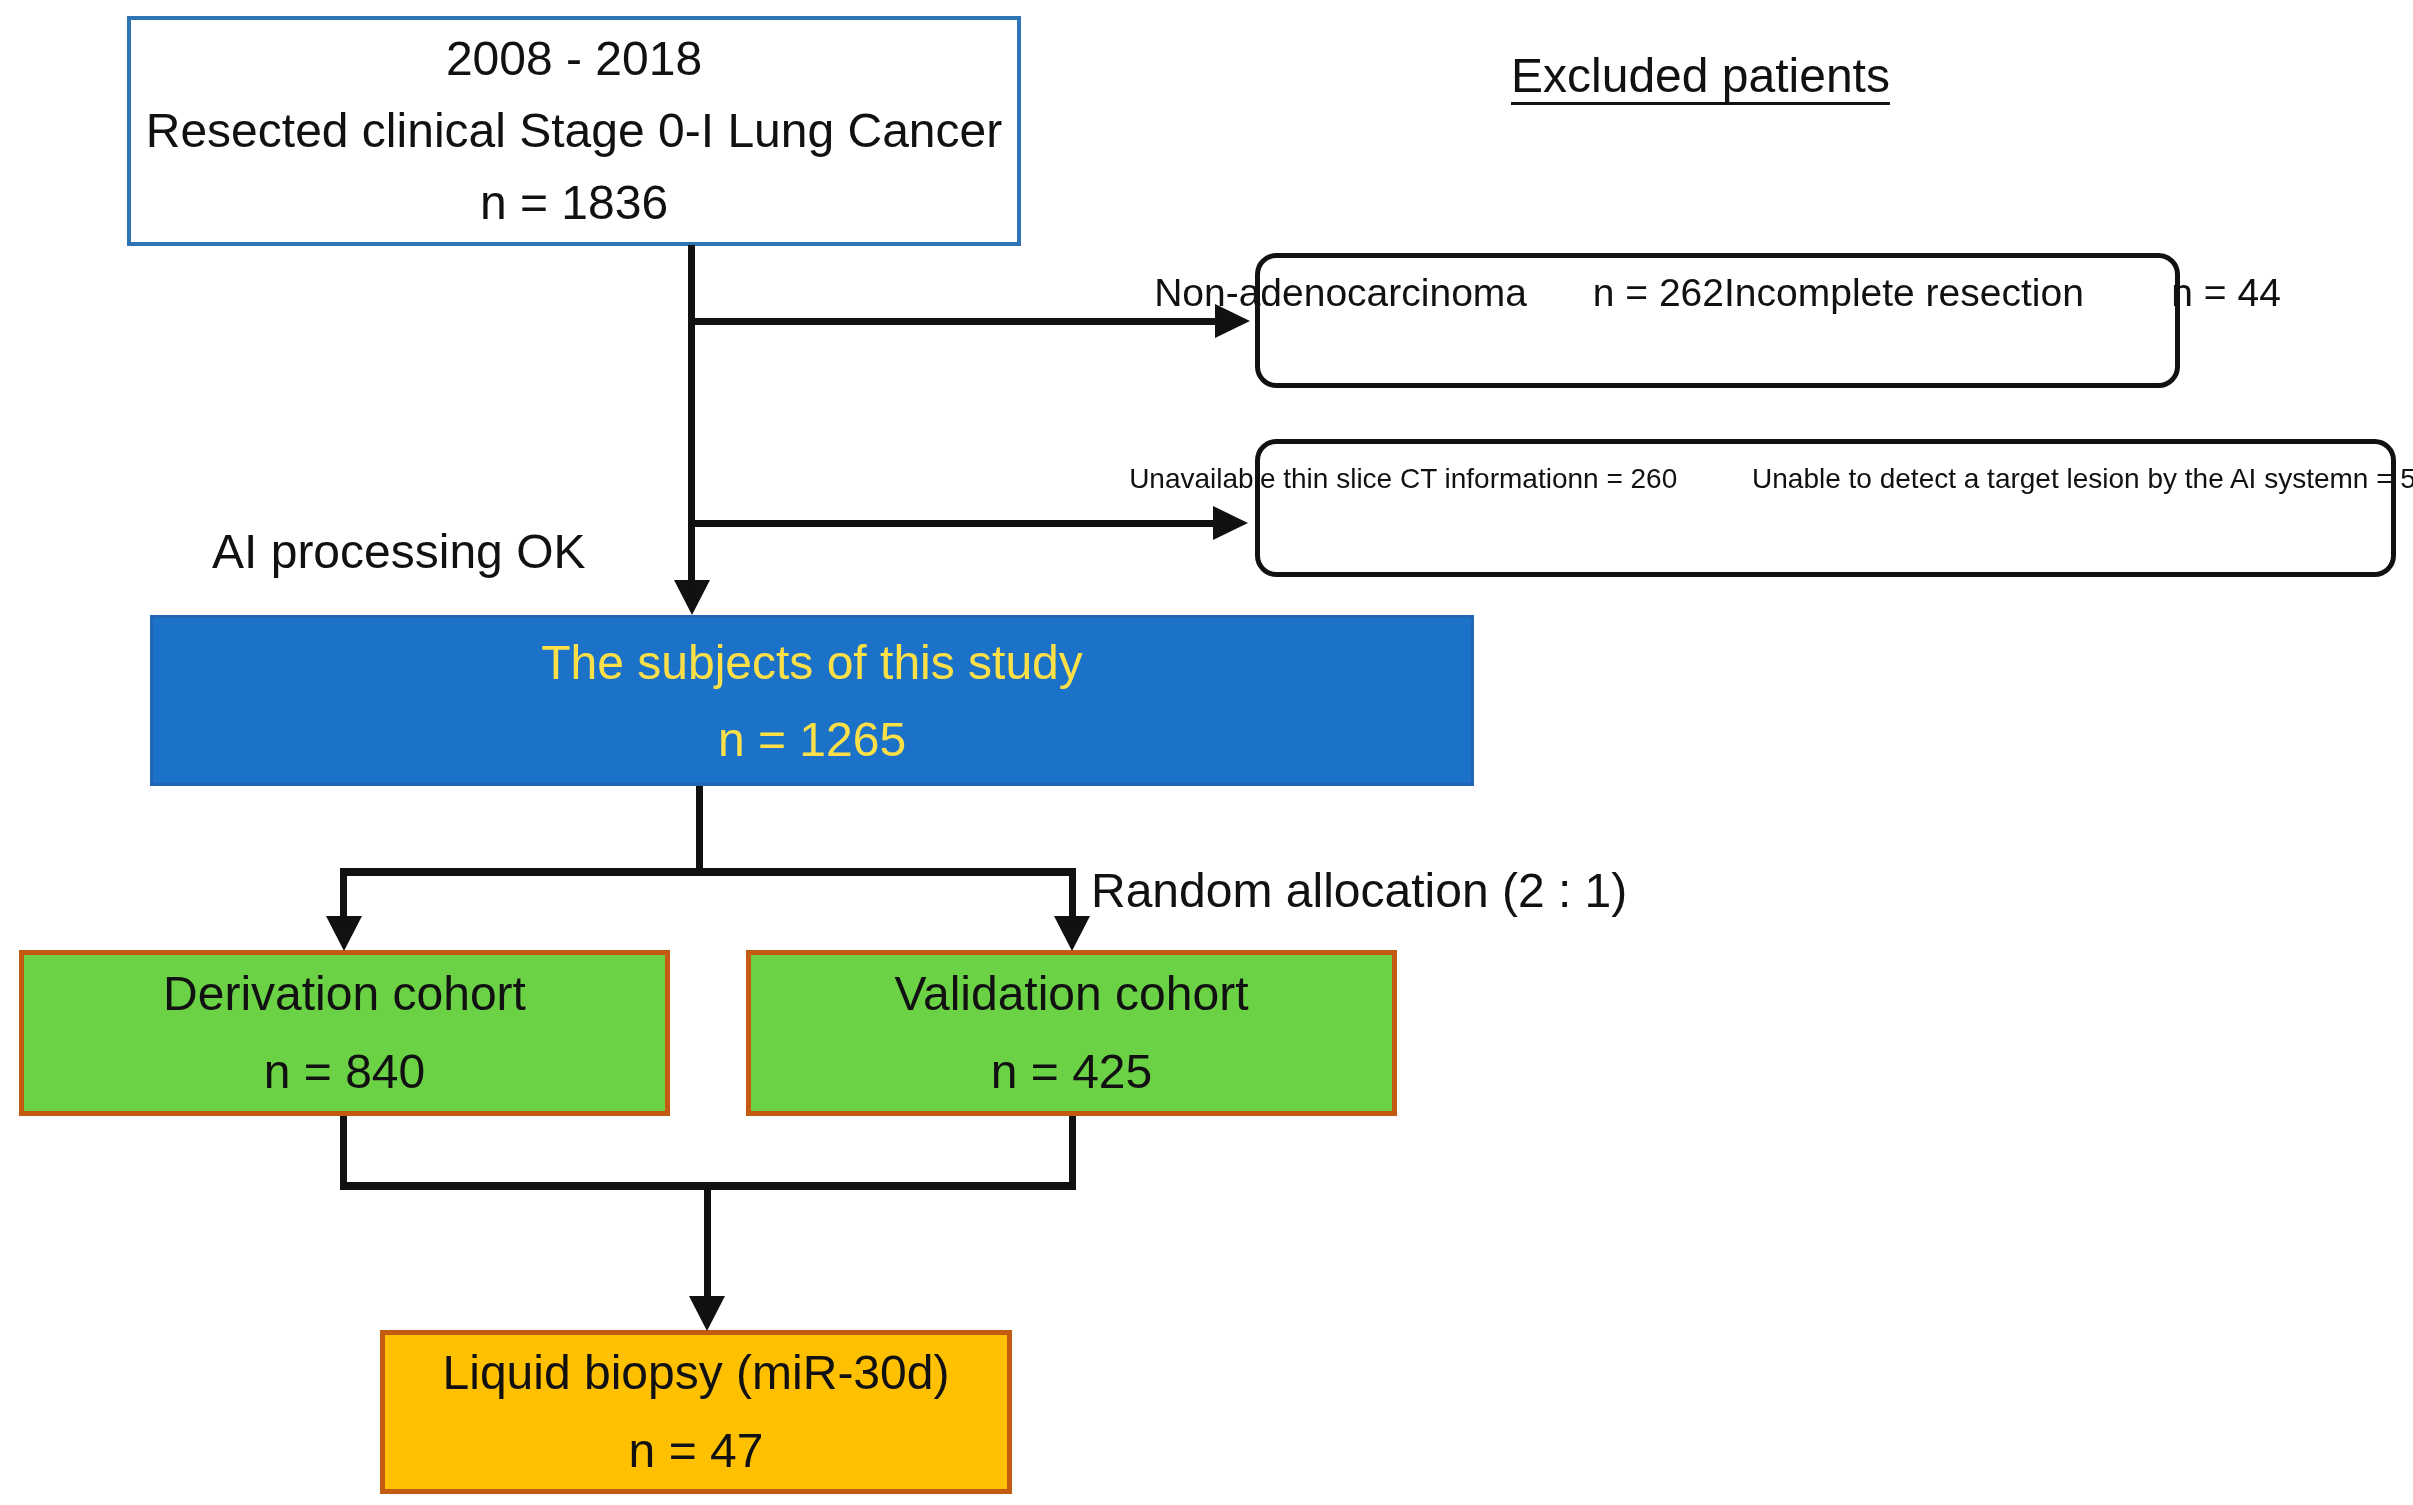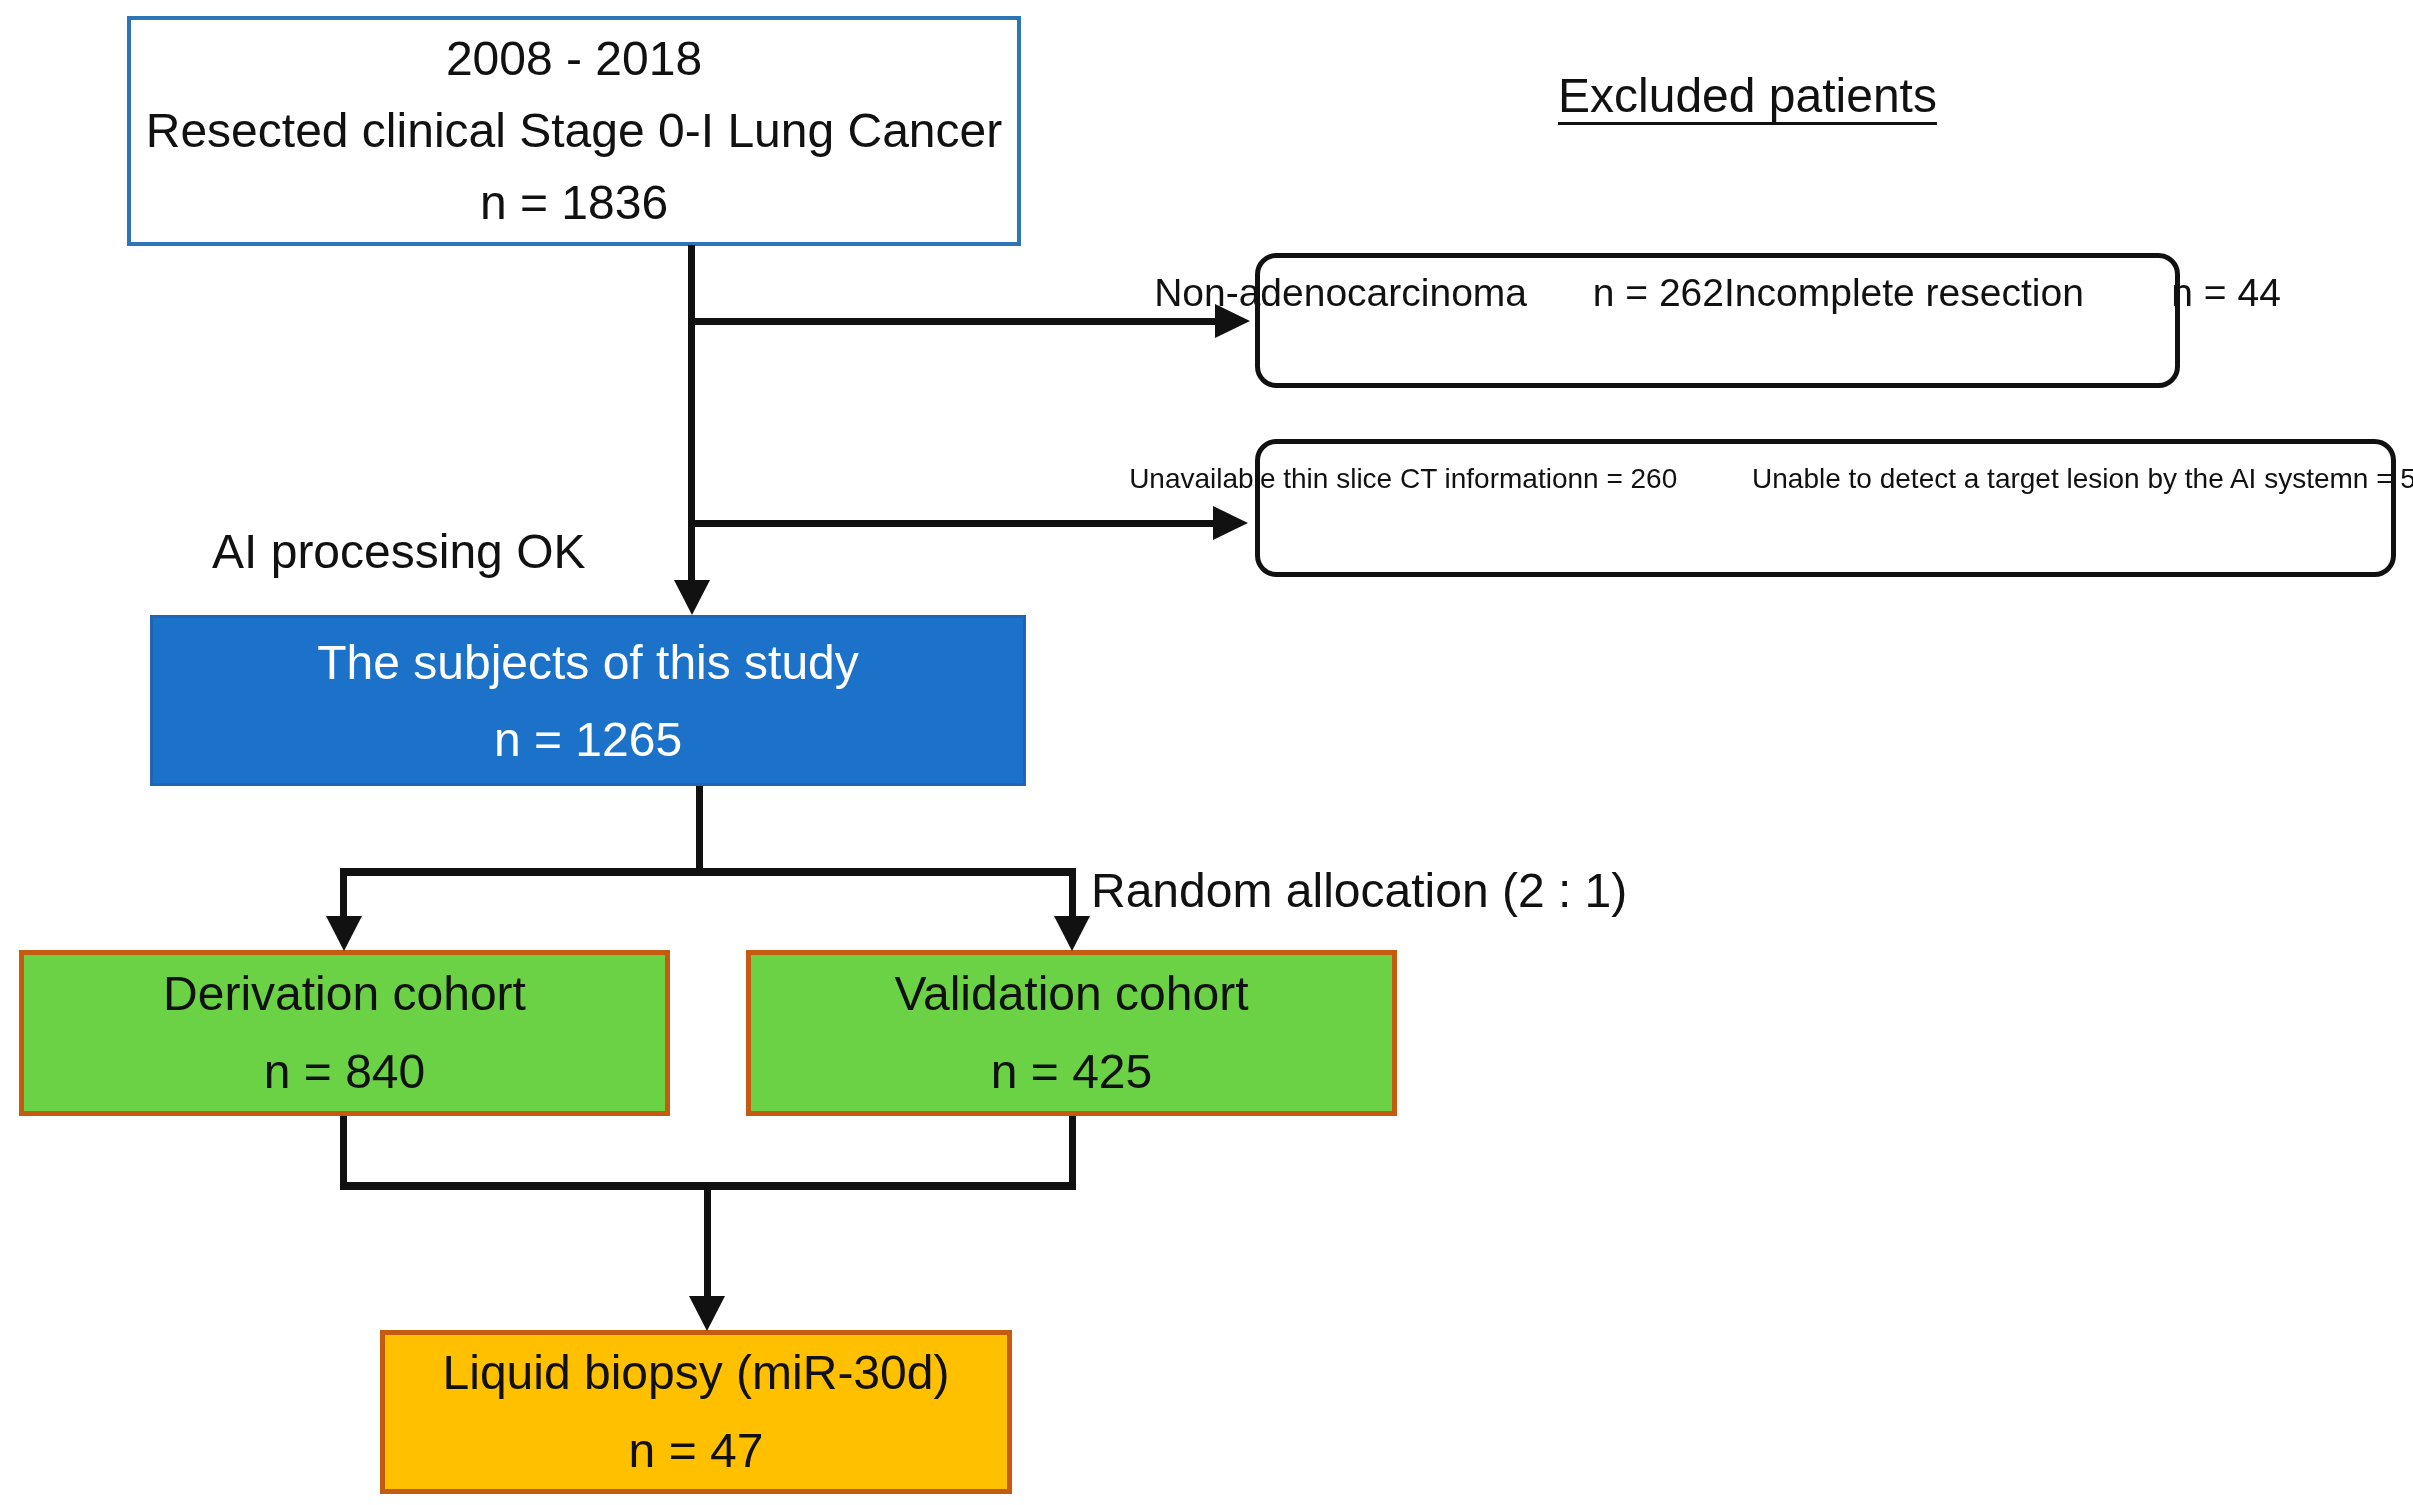--- a/index.html
+++ b/index.html
@@ -29,27 +29,26 @@
     box-sizing:border-box;
   }
   .node .ln{display:block;}
   .top-box{
     left:127px;top:16.4px;width:894px;height:230px;
     border:4.1px solid var(--c-topborder);
     background:#ffffff;
     font-size:48px;line-height:72px;
   }
   .heading{
-    position:absolute;left:1558px;top:48px;
+    position:absolute;left:1511px;top:48px;
     font-size:48px;
     text-decoration:underline;
     text-decoration-thickness:3.3px;
     text-underline-offset:10px;
     white-space:nowrap;
-    margin-top:20px;
   }
   .side-label{
     position:absolute;
     font-size:48px;white-space:nowrap;
   }
   .ai-label{left:212px;top:524px;}
   .random-label{left:1091px;top:863px;}
   .excl-box{
     position:absolute;
     box-sizing:border-box;
@@ -59,24 +58,24 @@
     display:flex;flex-direction:row;justify-content:center;
     padding:5px 23px;
   }
   .excl-1{left:1255px;top:253px;width:925px;height:135px;font-size:39px;}
   .excl-2{left:1255px;top:439px;width:1141px;height:138px;font-size:28px;}
   .excl-row{display:flex;align-items:baseline;line-height:59px;white-space:nowrap;}
   .excl-row .lbl{flex:1;text-align:left;}
   .excl-1 .val{width:197px;text-align:right;}
   .excl-2 .val{width:169px;text-align:left;}
   .blue-box{
-    left:150px;top:615px;width:876px;height:171px;
+    left:150px;top:615px;width:1324px;height:171px;
     background:var(--c-bluefill);
     border:3.3px solid var(--c-blueborder);
-    color:#ffffff;
+    color:#fde047;
     font-size:48px;line-height:77px;
   }
   .green-box{
     top:950px;width:651px;height:166px;
     background:var(--c-green);
     border:5px solid var(--c-orangeborder);
     font-size:48px;line-height:78px;
   }
   .green-left{left:19px;}
   .green-right{left:746px;}

